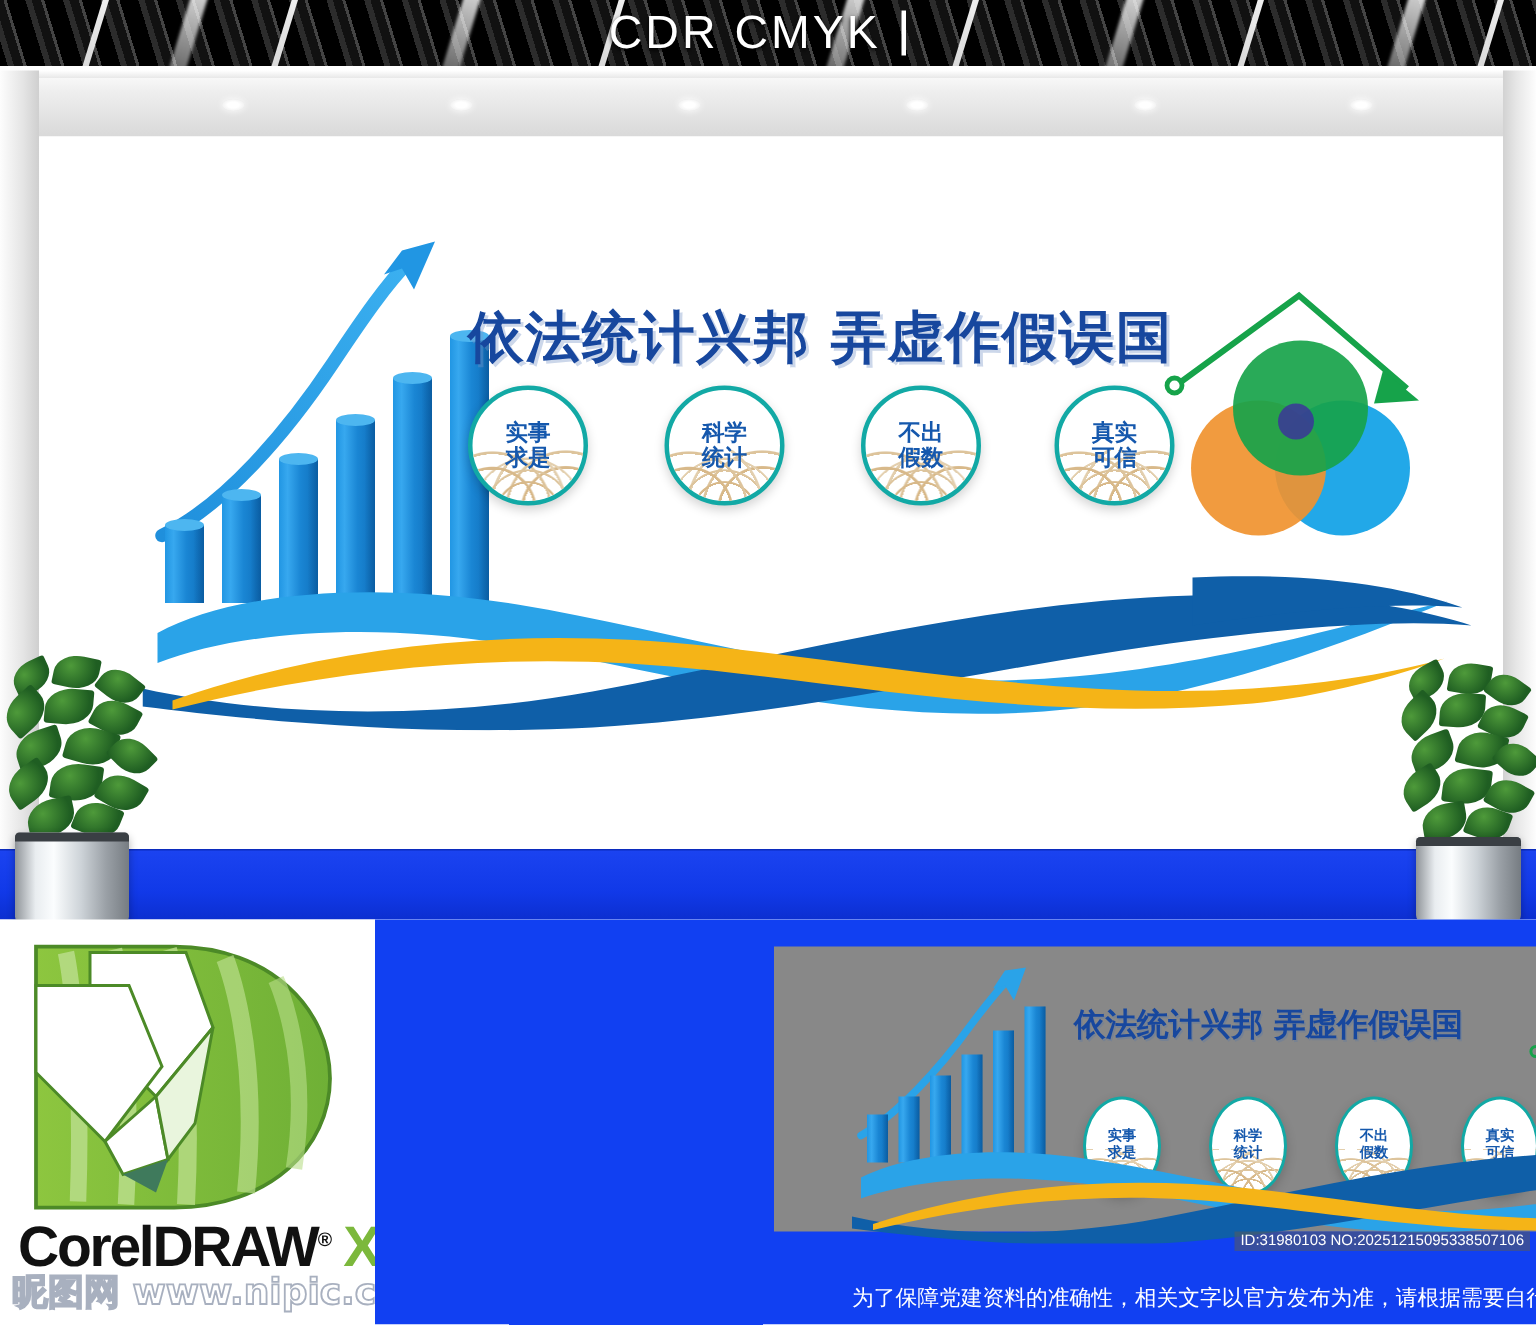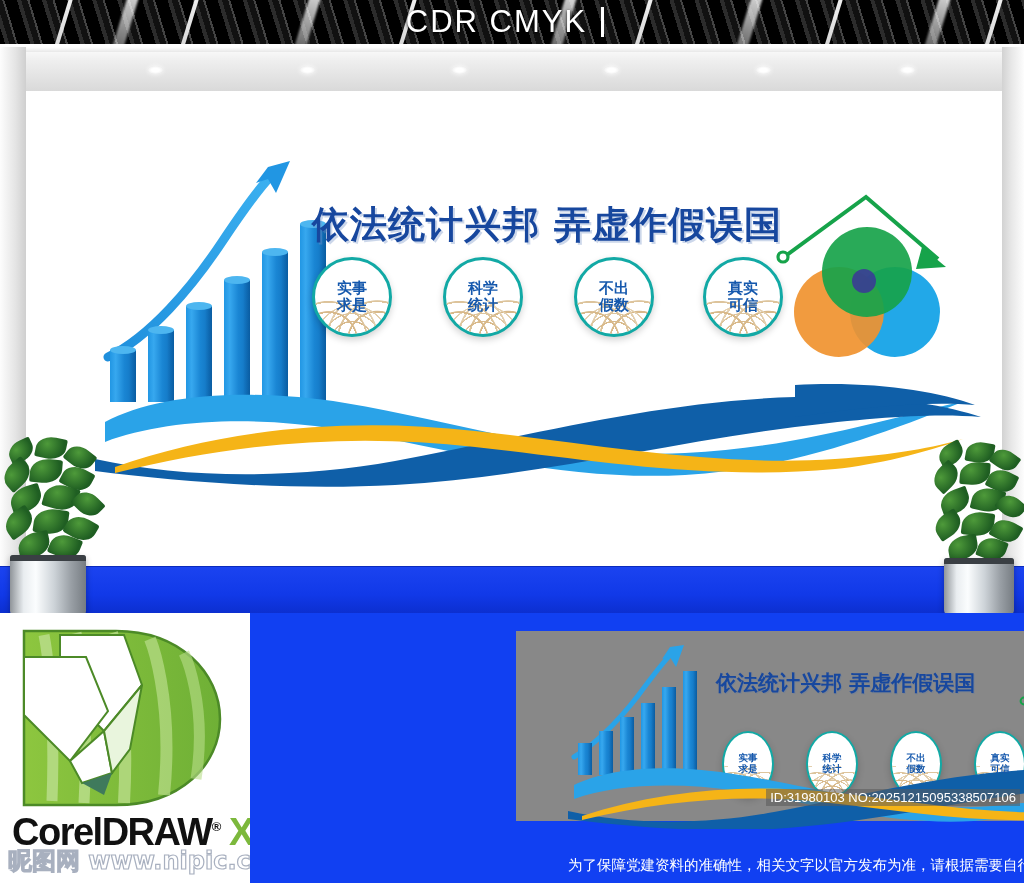--- a/index.html
+++ b/index.html
@@ -92,21 +92,21 @@
     font-family:"DejaVu Sans",sans-serif;
     text-shadow:2px 2px 0 rgba(120,150,200,.38);}
 
   
   .bottom{position:absolute;left:0;top:613px;width:1024px;height:270px;background:#fff;}
   .blue-panel{position:absolute;left:250px;top:0;width:774px;height:270px;background:#1140f2;}
   .thumb-grey{position:absolute;left:266px;top:18px;width:744px;height:190px;background:#888;}
   .bottom-note{position:absolute;left:250px;bottom:8px;width:774px;
     color:#fff;font-size:14.5px;white-space:nowrap;text-align:center;
     font-family:"DejaVu Sans",sans-serif;}
-  .idtag{position:absolute;right:4px;top:176px;color:#fff;font-size:13px;
+  .idtag{position:absolute;right:4px;top:208px;color:#fff;font-size:10px;
     background:rgba(90,90,90,.55);padding:1px 4px;white-space:nowrap;
     font-family:"Liberation Sans",sans-serif;}
 
   
   .corel-wrap{position:absolute;left:8px;top:10px;width:240px;height:240px;}
   .corel-txt{position:absolute;left:4px;top:188px;width:238px;text-align:center;
     font-size:38px;font-weight:bold;color:#111;letter-spacing:-1.5px;
     font-family:"Liberation Sans",sans-serif;white-space:nowrap;}
   .corel-txt .x4{color:#7cb83c;}
   .corel-txt .reg{font-size:13px;vertical-align:super;}

